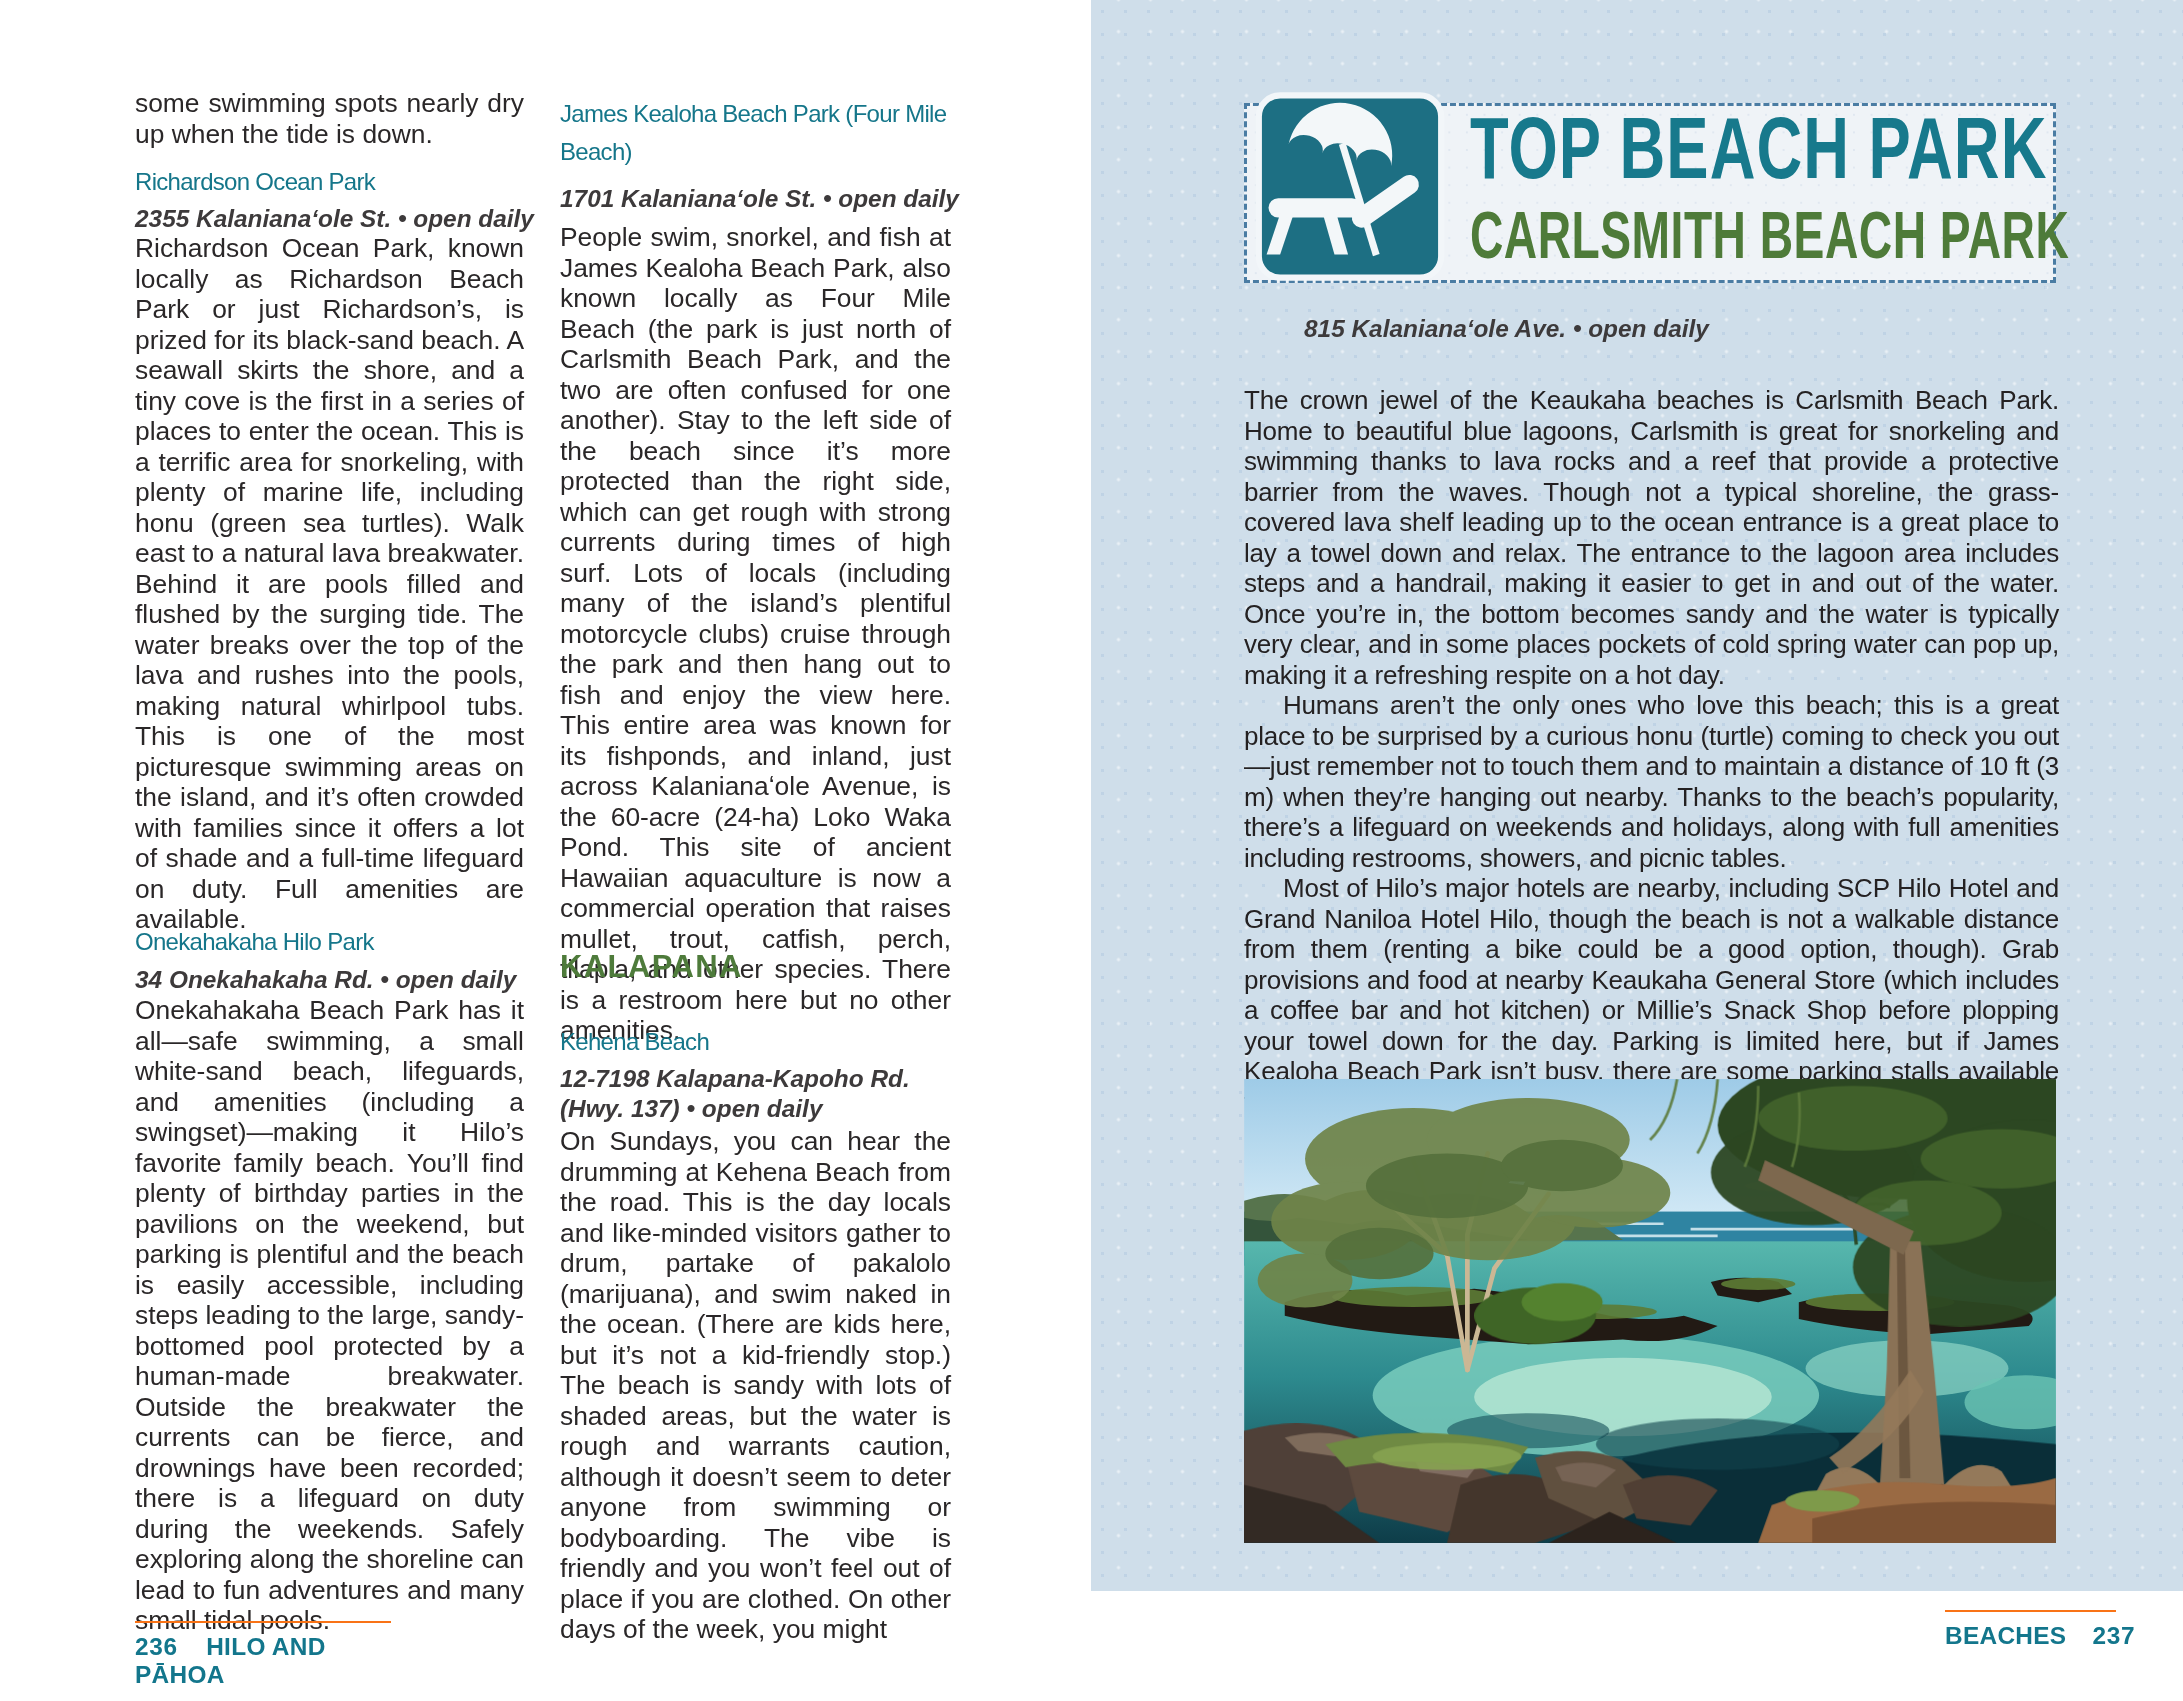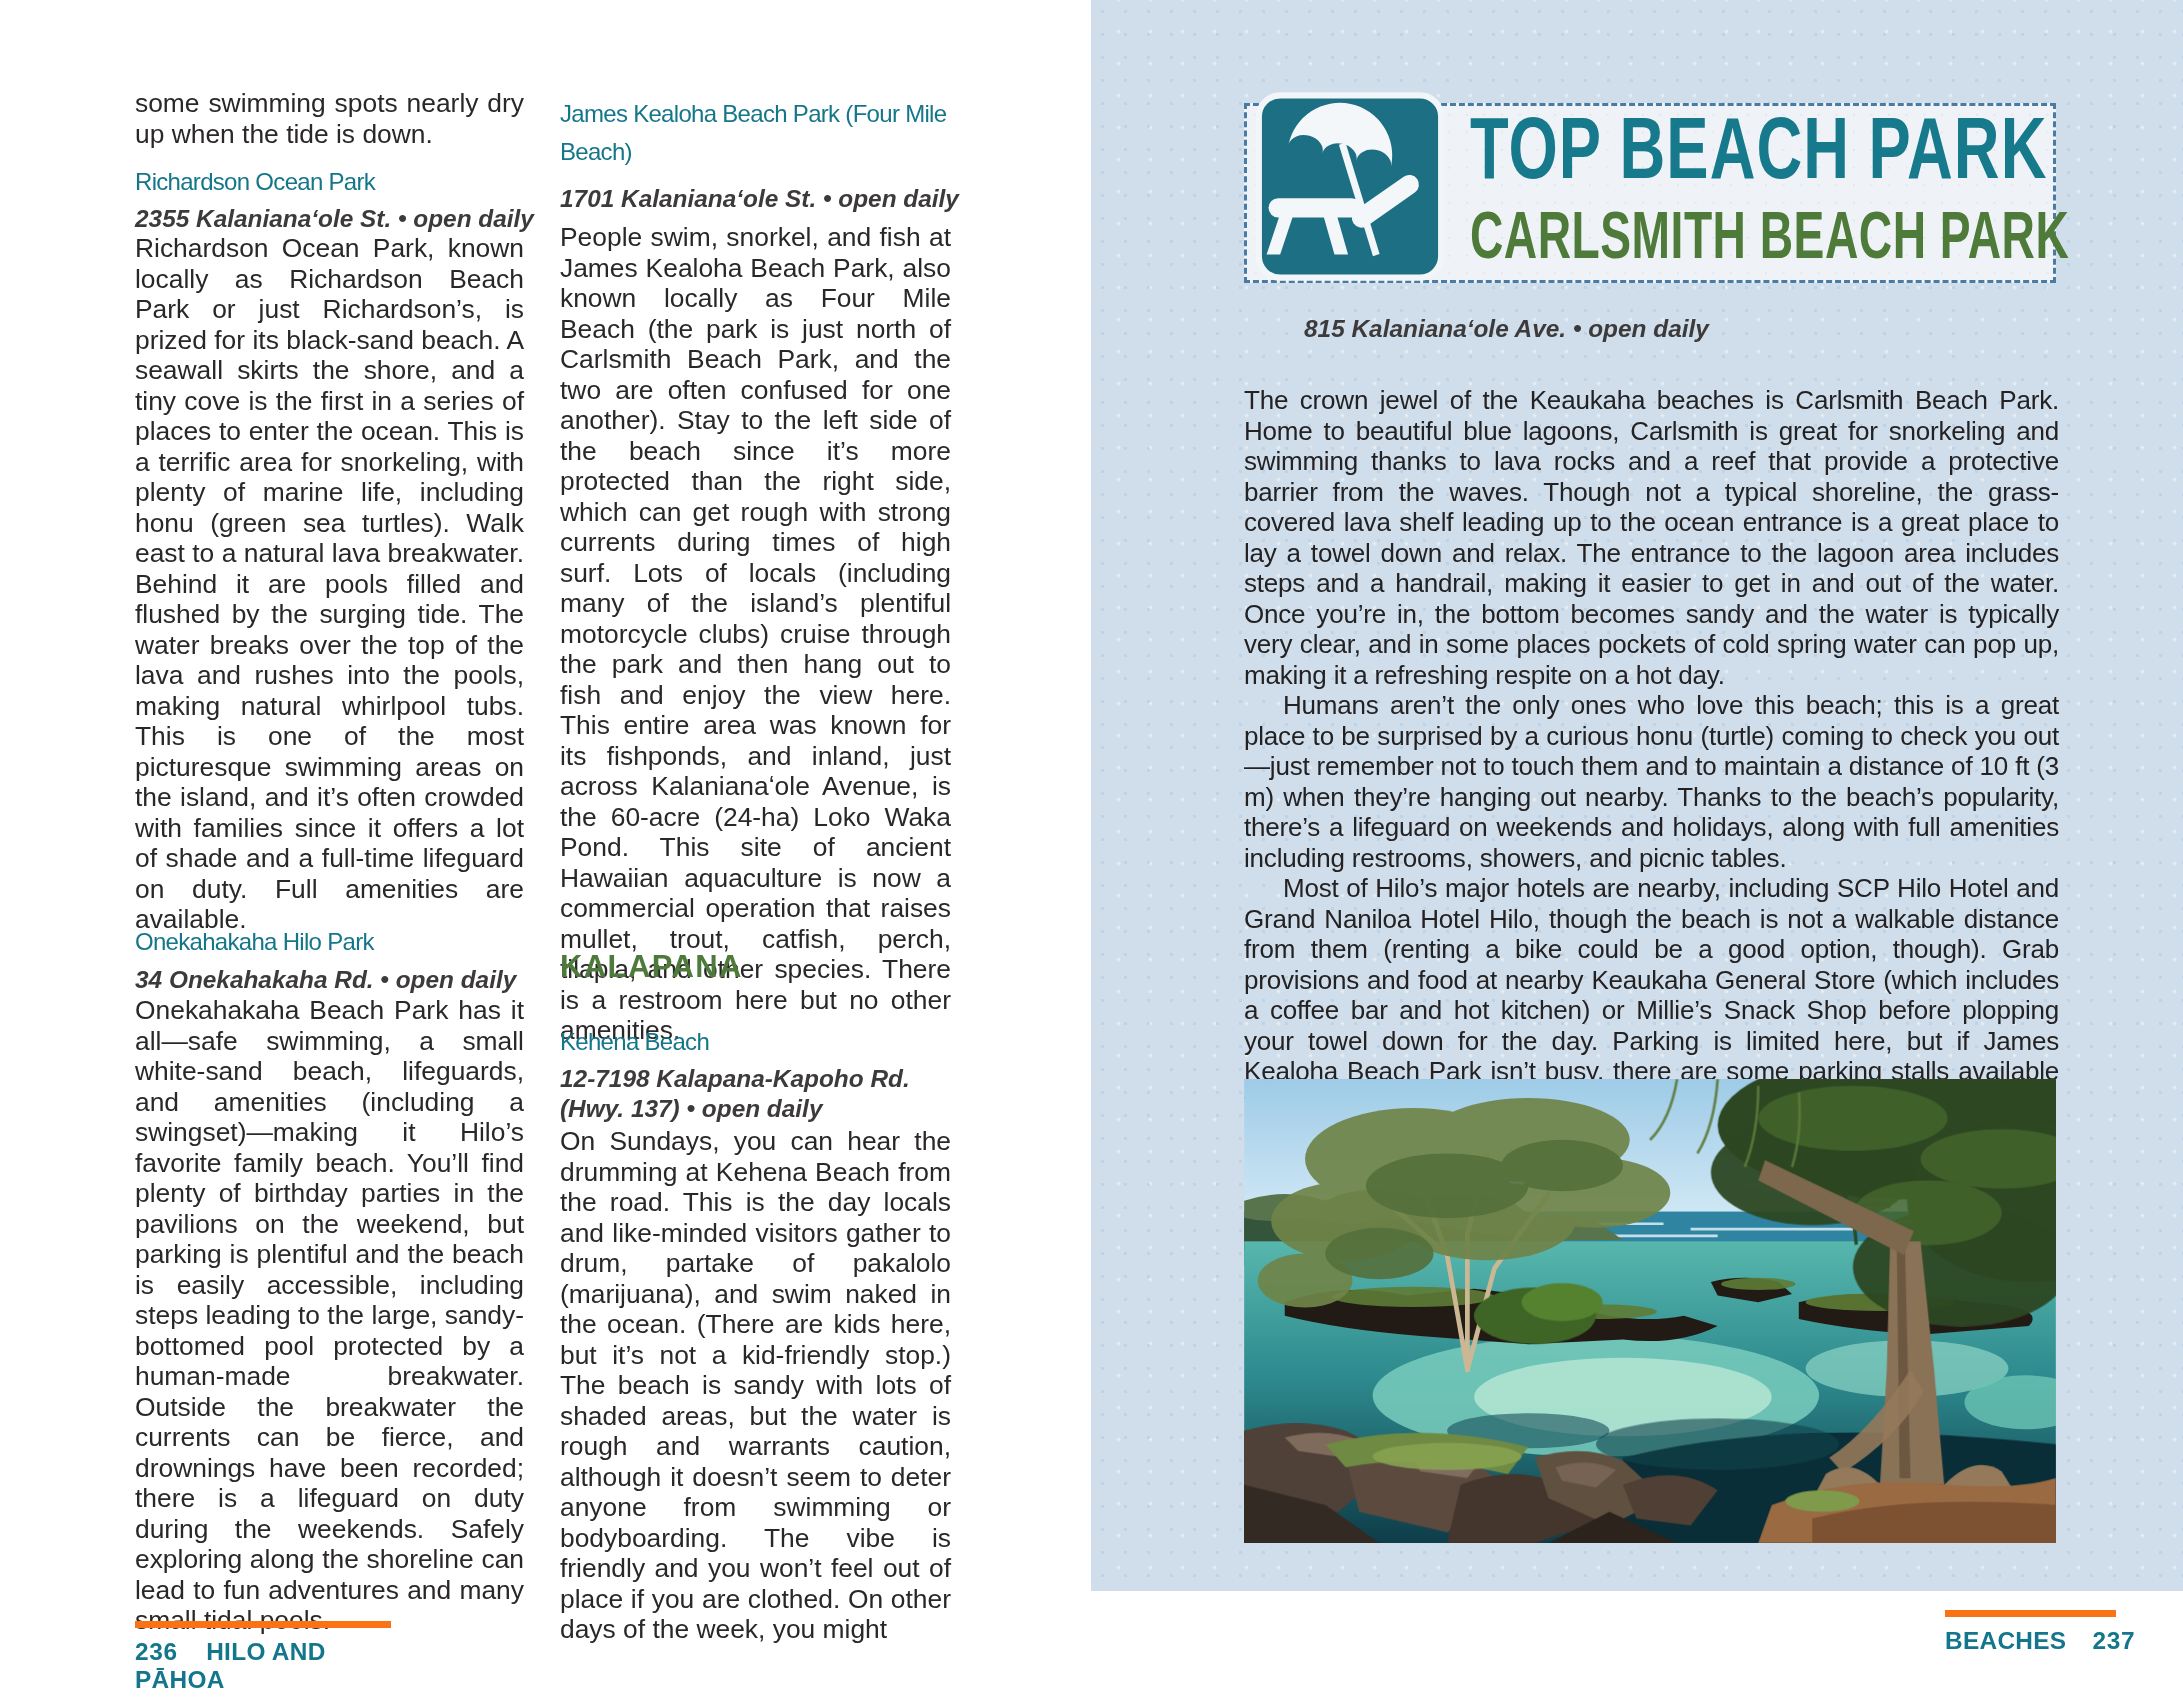--- a/index.html
+++ b/index.html
@@ -17,21 +17,21 @@
     background-size:23px 23px,32px 32px;
     background-position:0 0,11.5px 15.6px;
   }
   
   .blk{position:absolute;margin:8px;}
   .body{font-size:26.4px;line-height:30.5px;color:#2a2728;}
   .just{text-align:justify;}
   .h-teal{font-weight:400;font-size:24px;line-height:38px;color:#15768a;letter-spacing:-0.7px;}
   .h-green{font-weight:700;font-size:31px;line-height:37px;color:#4e7b3b;letter-spacing:1.4px;}
   .address{font-style:italic;font-weight:700;font-size:24.4px;line-height:30px;color:#3d3a3b;}
-  .footer{border-top:7px solid #f97316;padding-top:9.5px;font-weight:700;font-size:24.4px;
+  .footer{border-top:2px solid #f97316;padding-top:9.5px;font-weight:700;font-size:24.4px;
           color:#13768c;letter-spacing:0.3px;}
   .footer .num{letter-spacing:0.7px;}
   .footer-left .label{margin-left:28.4px;}
   .footer-right{text-align:right;}
   .footer-right .label{margin-right:26px;}
   
   .callout-box{
     position:absolute;left:1244px;top:103px;width:812px;height:180px;box-sizing:border-box;
     border:3.4px dashed #4a7ca3;
     background-color:#eff3f7;

